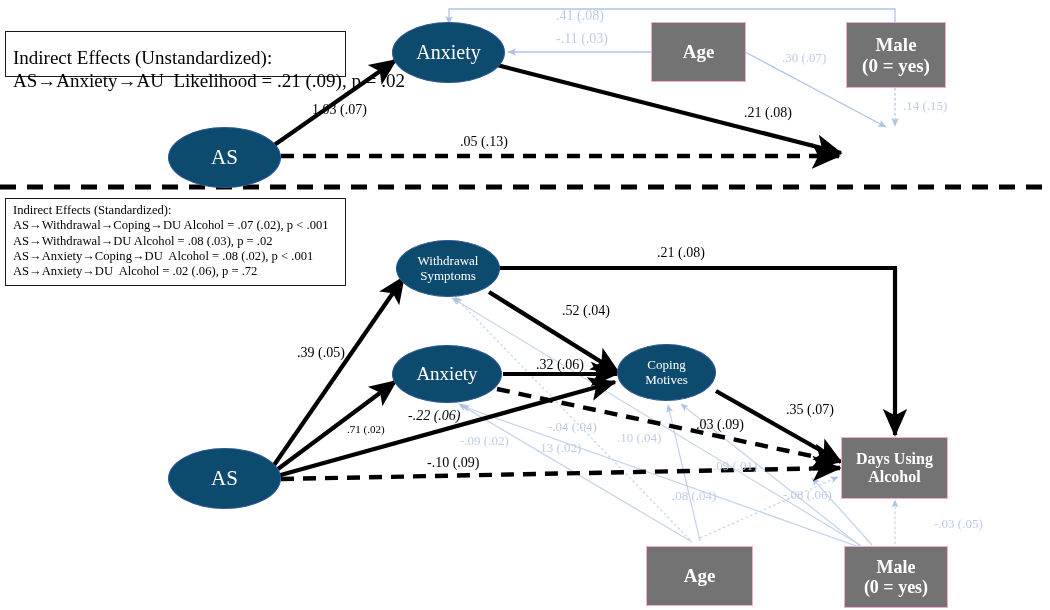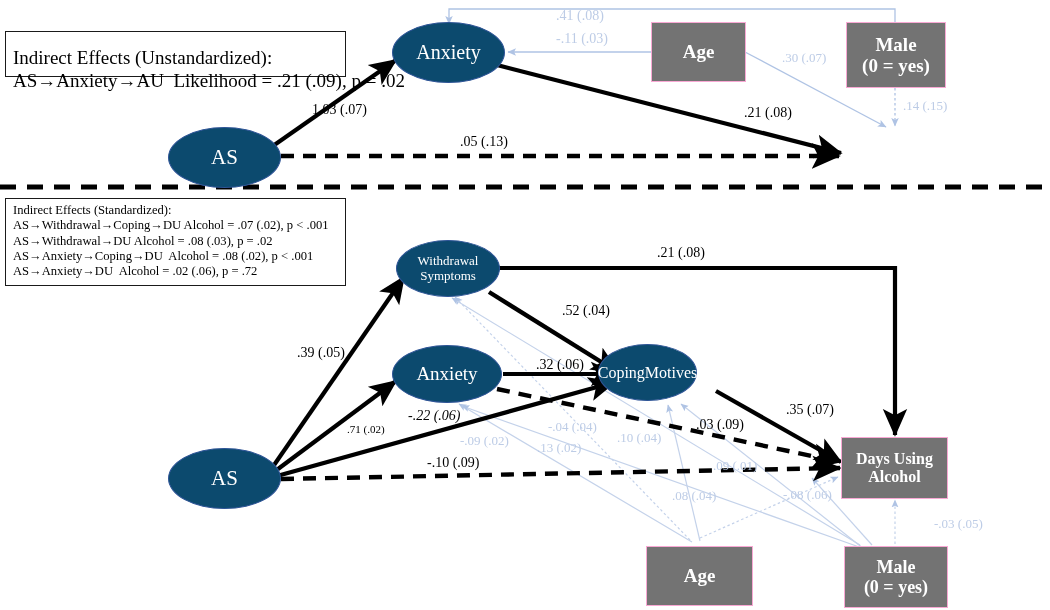--- a/index.html
+++ b/index.html
@@ -189,21 +189,21 @@
 
   <div class="node ellipse" style="left:396px;top:240px;width:104px;height:57px;font-size:13px;flex-direction:column;">
     <span>Withdrawal</span>
     <span>Symptoms</span>
   </div>
 
   <div class="node ellipse" style="left:392px;top:345px;width:110px;height:58px;font-size:19px;">
     <span>Anxiety</span>
   </div>
 
-  <div class="node ellipse" style="left:598px;top:344px;width:99px;height:57px;font-size:16px;flex-direction:row;">
+  <div class="node ellipse" style="left:617px;top:344px;width:99px;height:57px;font-size:13px;flex-direction:column;">
     <span>Coping</span>
     <span>Motives</span>
   </div>
 
   <div class="node rect" style="left:841px;top:437px;width:107px;height:62px;font-size:16px;flex-direction:column;">
     <span>Days Using</span>
     <span>Alcohol</span>
   </div>
 
   <div class="node rect" style="left:646px;top:546px;width:107px;height:60px;font-size:19px;">

